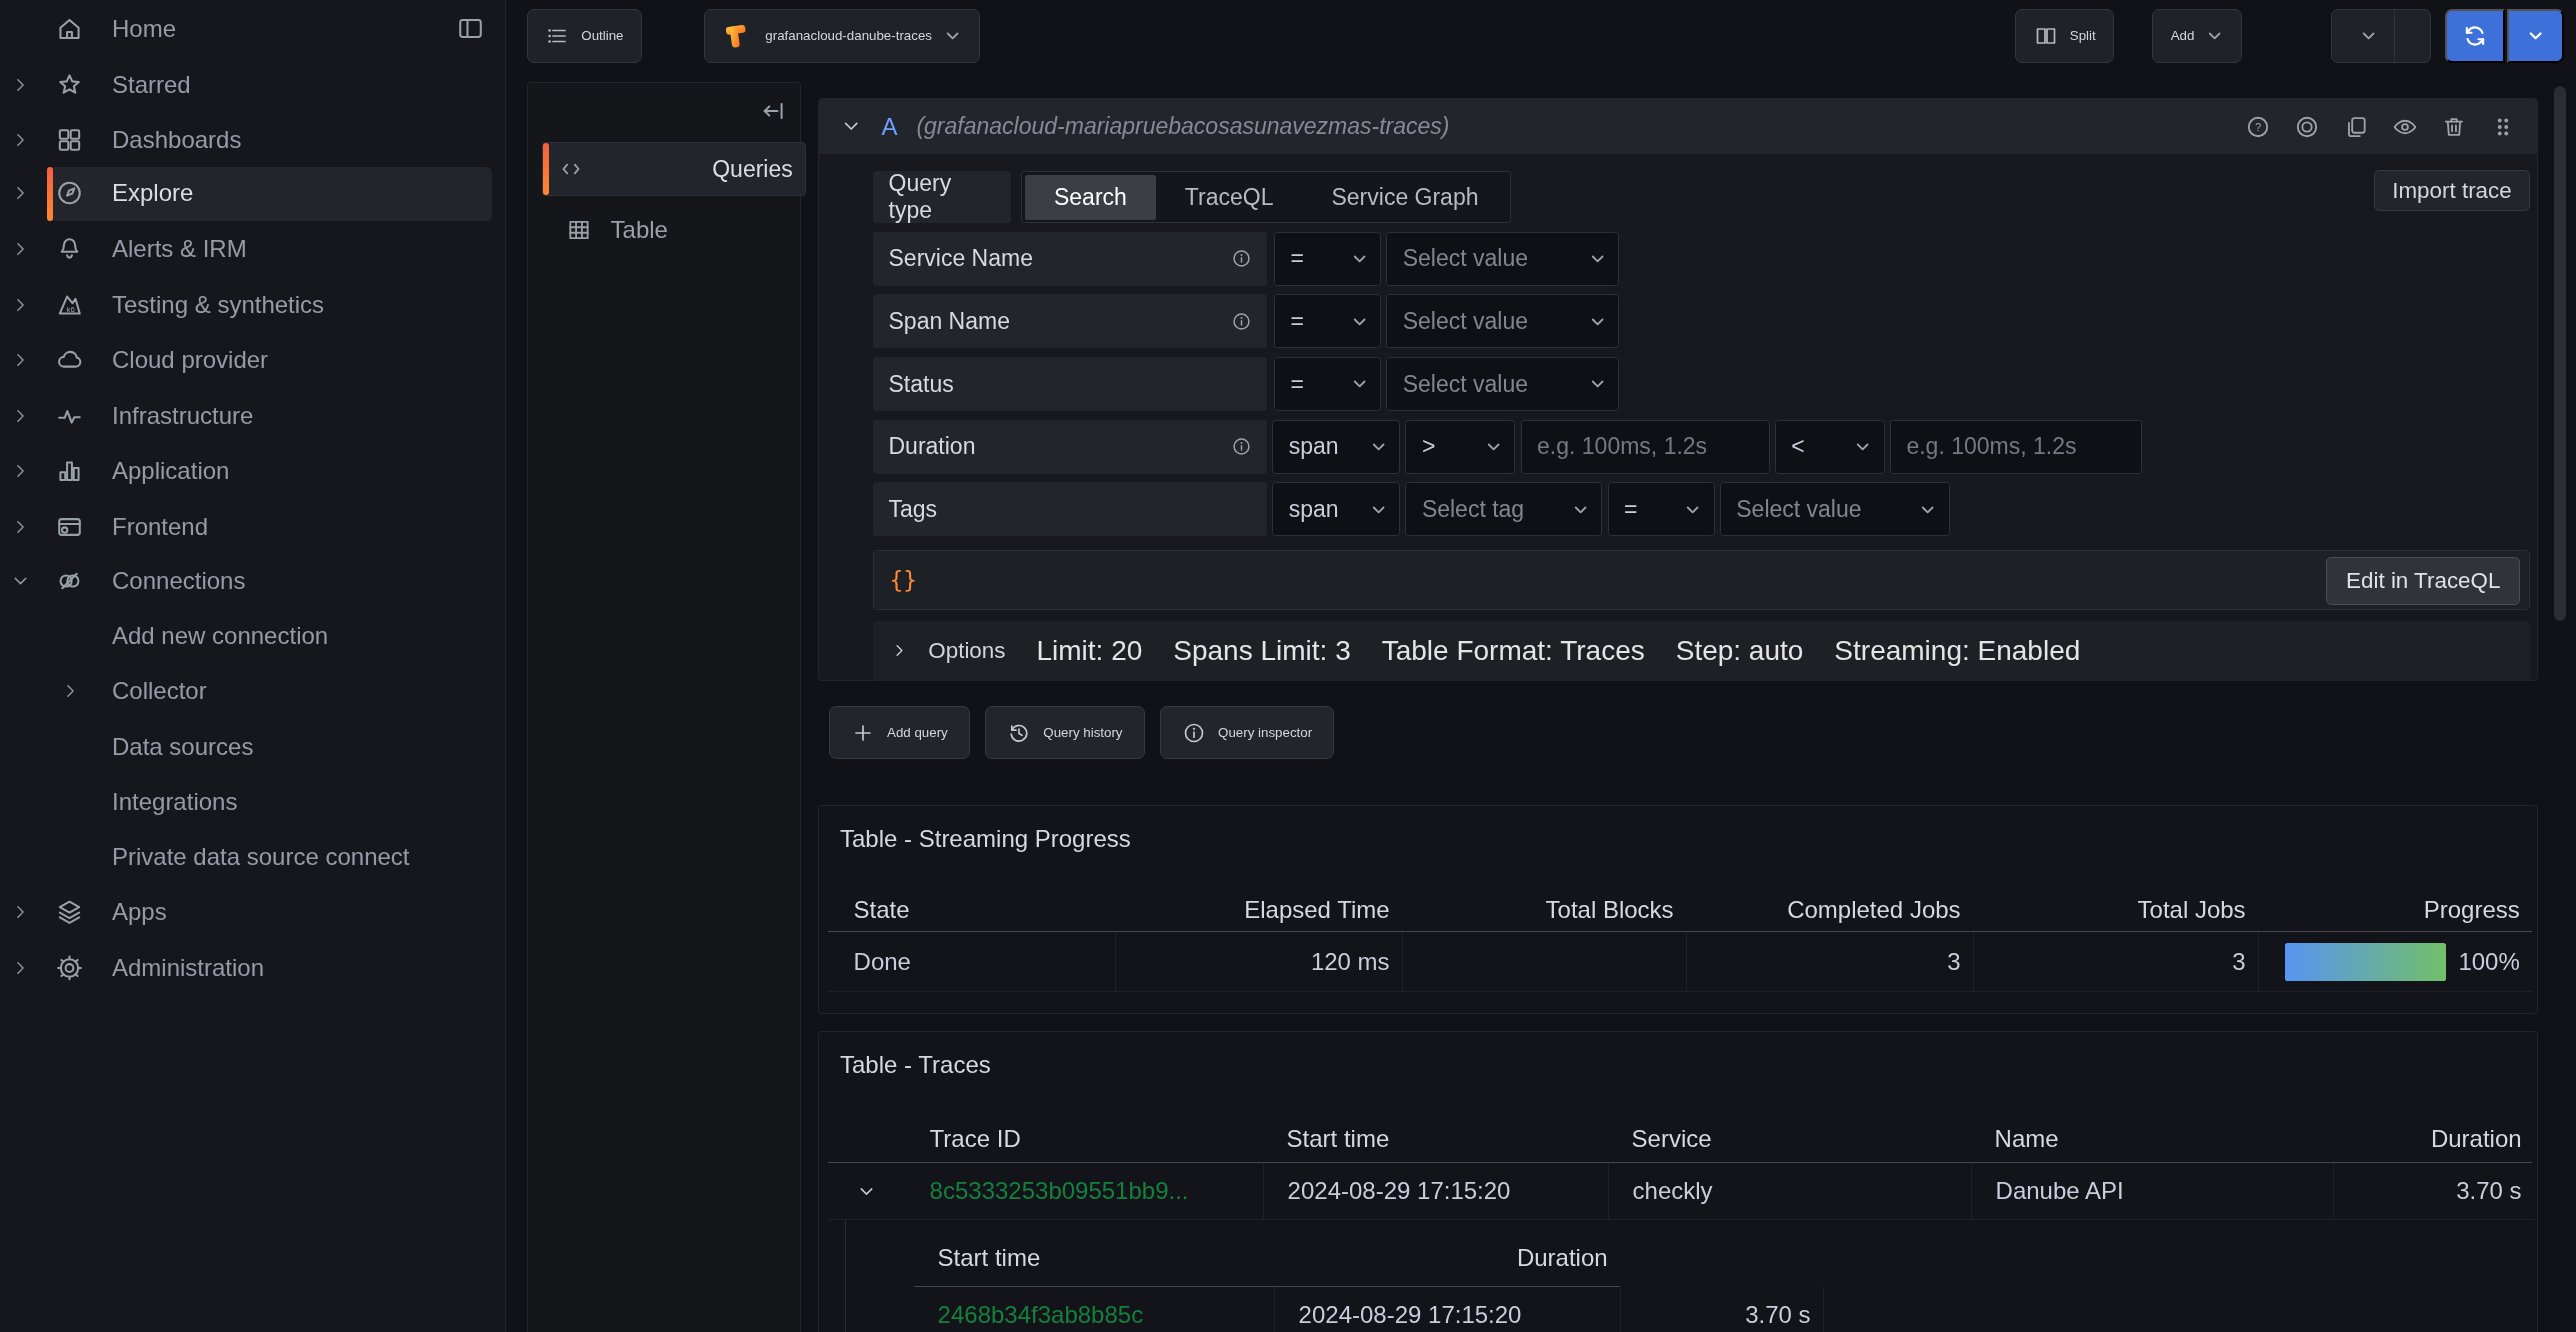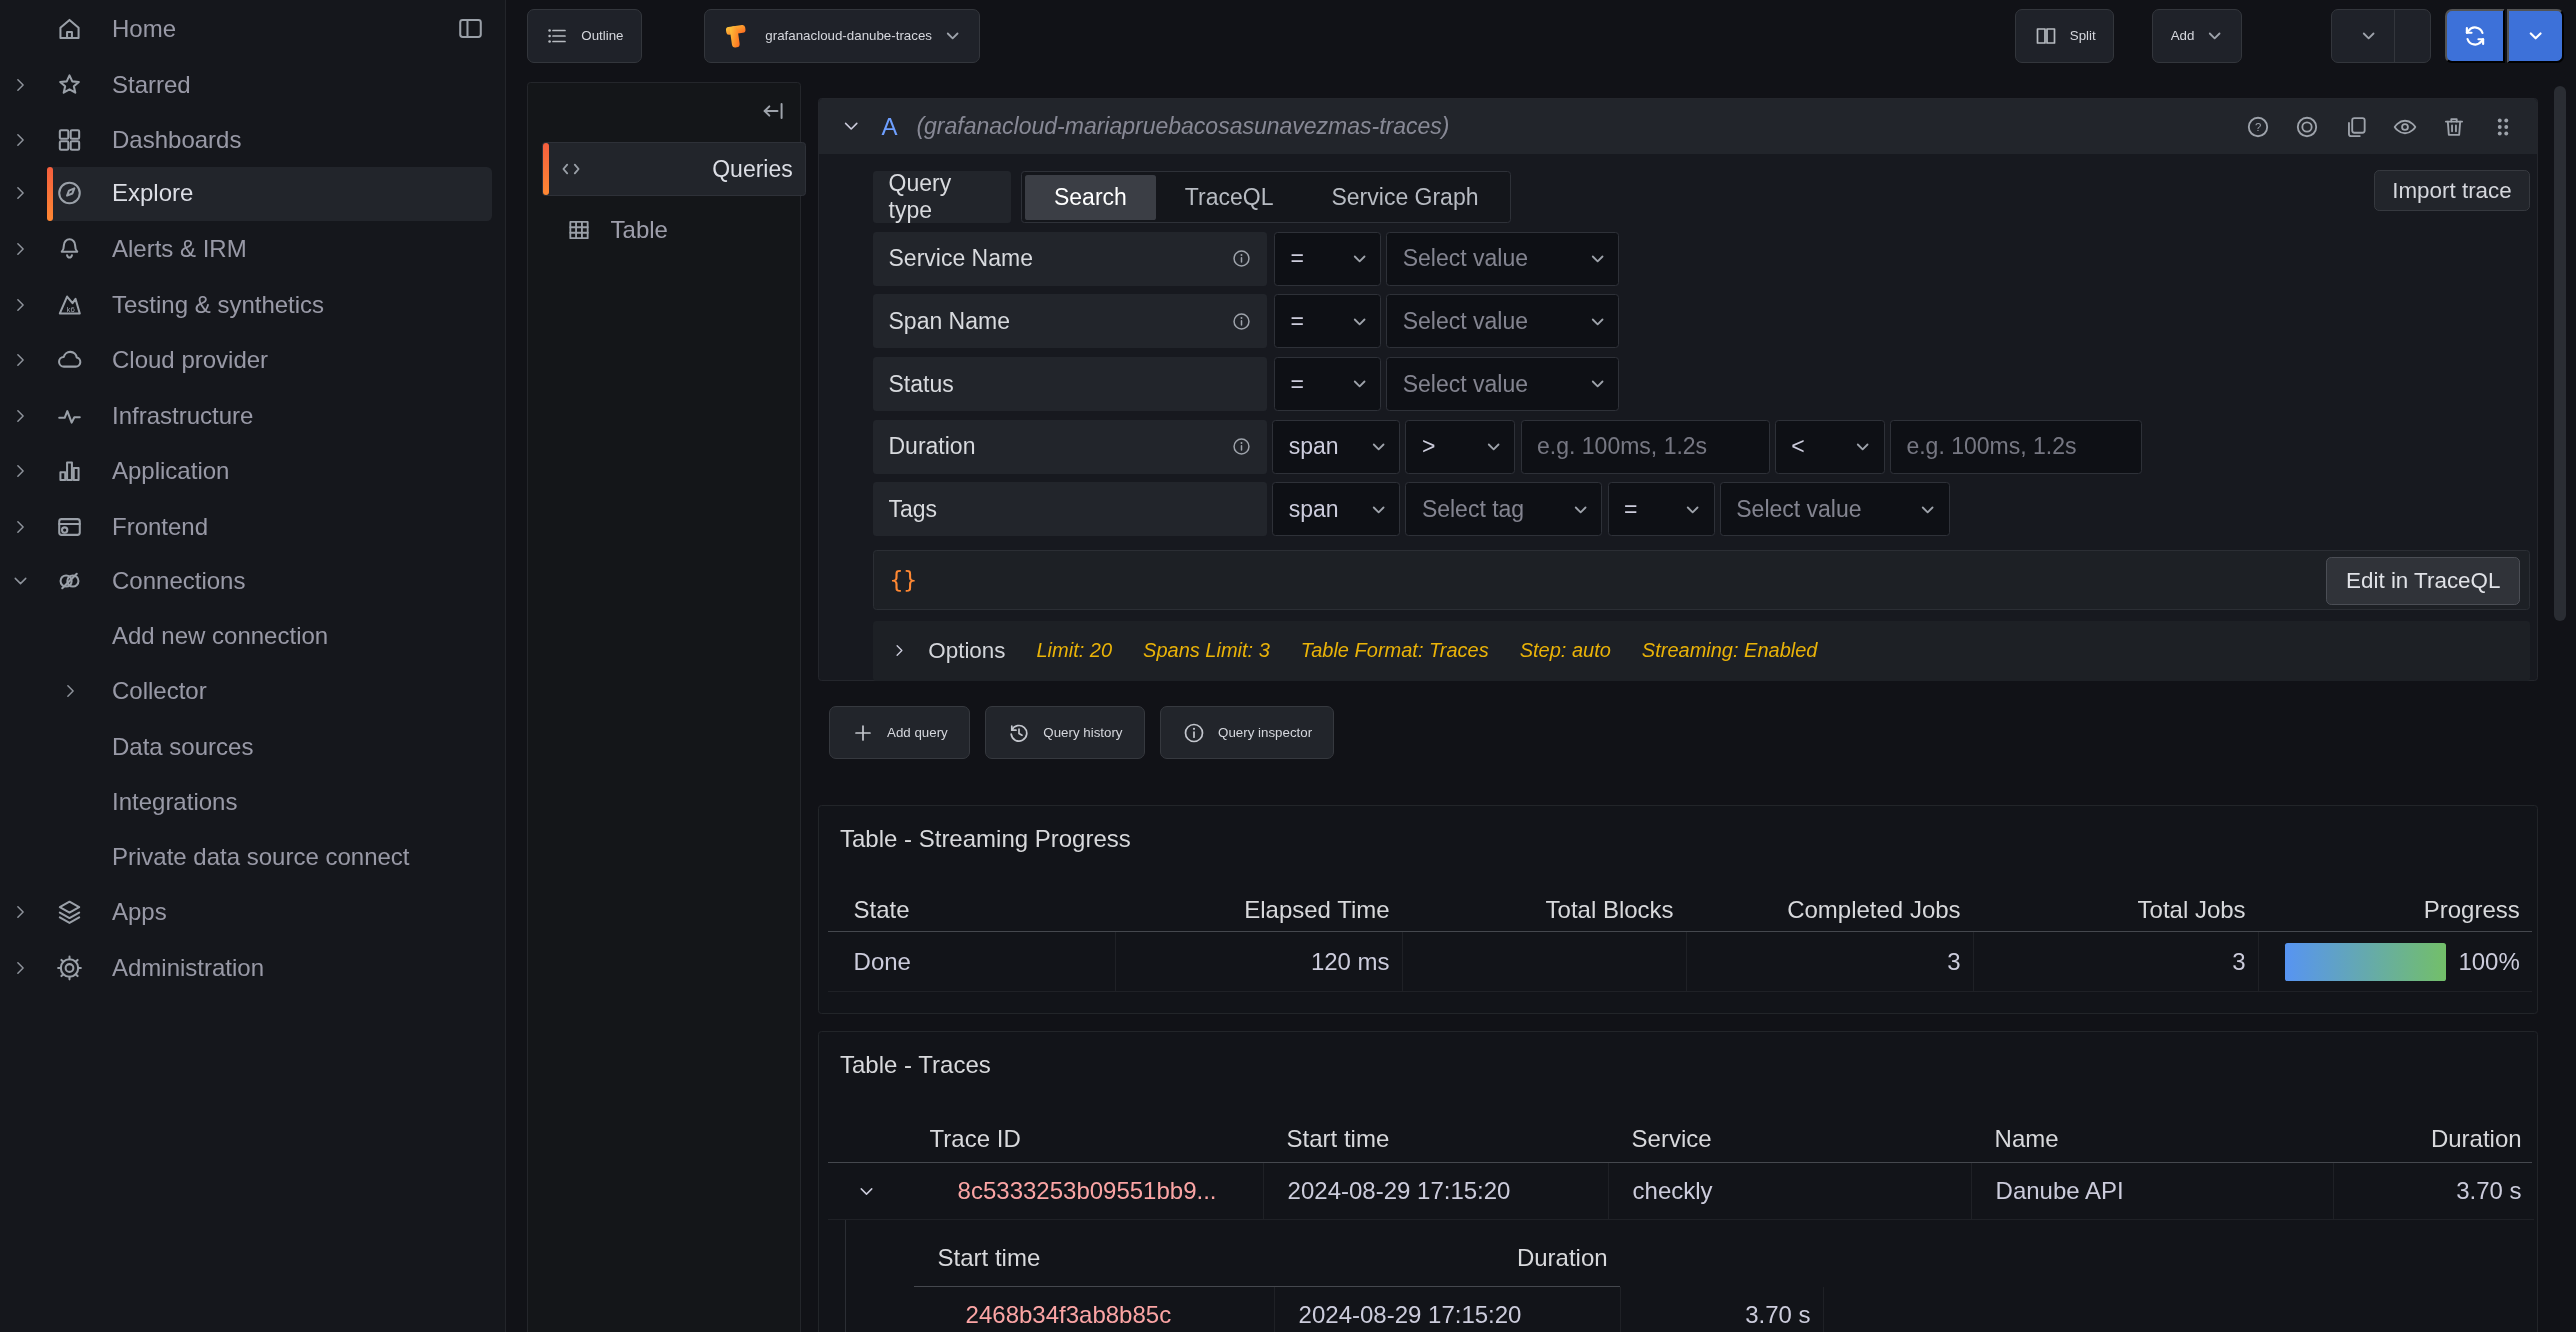--- a/index.html
+++ b/index.html
@@ -96,21 +96,21 @@
     border-radius:3.5px; display:flex; align-items:center; padding:0 10.4px 0 15.5px; position:relative; }
   .tql-preview { color:#ff8833; font-family:"DejaVu Sans Mono", monospace; font-size:23px; }
   .edit-tql-btn { position:absolute; right:8.6px; top:6px; height:48px; background:#303339;
     border:0.9px solid #4b4e55; border-radius:5.2px; display:flex; align-items:center;
     padding:0 19px; font-size:22.4px; font-weight:500; color:#e0e2e7; cursor:pointer; }
   .options-strip { margin-top:10.4px; height:60px; background:#1d2025; border-radius:3.5px;
     display:flex; align-items:center; gap:31px; padding:0 17.3px; cursor:pointer; }
   .options-strip .ochev { width:19px; height:19px; color:#ccccdc; }
   .ochev svg { width:19px; height:19px; }
   .opt-label { font-weight:500; font-size:22.4px; color:#d3d5da; margin-left:-12px; }
-  .opt-stat { font-size:20px; color:#eab308;font-style:italic; }
+  .opt-stat { font-size:28px; color:#e5e5e5; }
 
   
   .action-row { position:absolute; left:829px; top:706px; display:flex; gap:15.5px; }
   .act-btn { height:53px; background:#22252b; border:0.9px solid #36393f; border-radius:7px;
     display:flex; align-items:center; gap:12px; padding:0 21px; color:#d5d7dd;
     font-weight:500; cursor:pointer; }
   .act-btn svg { width:24px; height:24px; color:#c3c6cd; }
 
   
   .data-panel { position:absolute; left:818px; width:1720px; background:#121419;
@@ -131,21 +131,21 @@
     background:linear-gradient(90deg,#5794F2,#73BF69); }
 
   .tr-table { position:absolute; left:8.6px; right:5.2px; top:83px; }
   .tr-grid { display:grid; grid-template-columns:78px 357px 345px 363px 362px 201px; }
   .tr-head { height:48px; border-bottom:1.7px solid #45484e; }
   .tr-row { height:57px; }
   .tr-row .cell { border-bottom:0.9px solid #1f2126; }
   .tr-row .cell:nth-child(n+3) { border-left:0.9px solid #1f2126; }
   .expand-cell { justify-content:center; padding:0; color:#ccccdc; cursor:pointer; }
   .expand-cell svg { width:21px; height:21px; }
-  a.trace-link { color:#fca5a5; text-decoration:none; cursor:pointer;margin-left:28px; }
+  a.trace-link { color:#15803d; text-decoration:none; cursor:pointer; }
   .sg { display:grid; grid-template-columns:360px 346px 204px; margin-left:86px; width:910px; }
   .sg-head .cell { height:67px; align-items:flex-end; padding-bottom:14px; border-bottom:1.7px solid #45484e; }
   .sg-row .cell { height:55px; }
   .sg-row .cell + .cell { border-left:0.9px solid #1f2126; }
   .sg-row .cell:last-child { border-right:0.9px solid #1f2126; }
   .indent-line { position:absolute; left:26px; top:188px; bottom:0; width:0.9px; background:#2b2e34; }
 
   
   .scroll-rail { position:absolute; right:10.4px; top:86px; width:11.2px; height:1243px; }
   .scroll-thumb { width:11.2px; height:535px; background:#2a2d33; border-radius:6px; }

